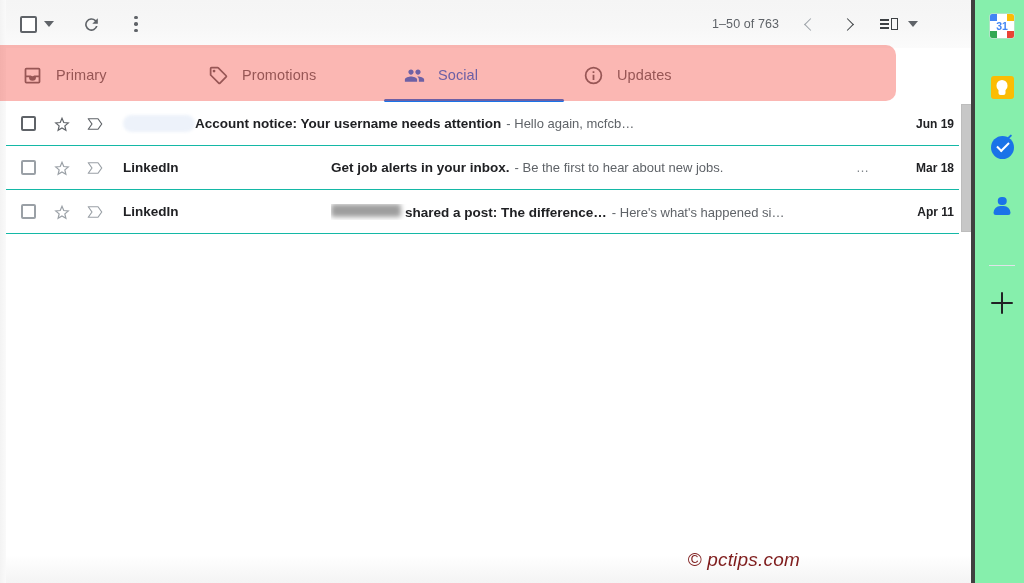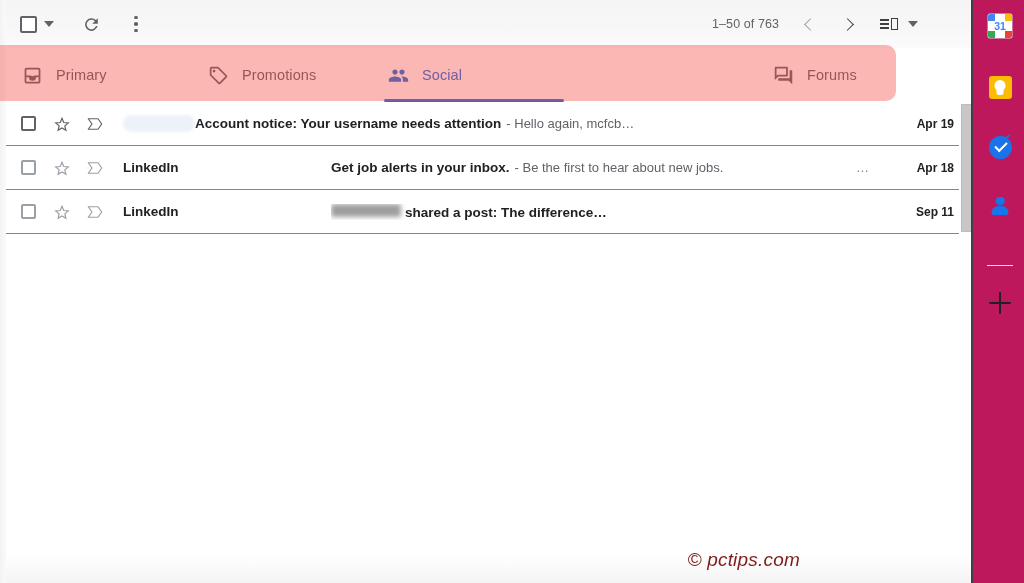--- a/index.html
+++ b/index.html
@@ -287,22 +287,22 @@
     background: #c7c7c7;
     border: 1px solid #bdbdbd;
     box-sizing: border-box;
   }
 
   
   .side-panel {
     position: absolute;
     left: 971px; top: 0;
     width: 53px; height: 583px;
-    background: #be185d;
-    border-left: 2px solid #404040;
+    background: #86efac;
+    border-left: 4px solid #404040;
     box-sizing: border-box;
   }
   .side-item {
     position: absolute;
     left: 13px;
     width: 28px; height: 28px;
     display: flex; align-items: center; justify-content: center;
   }
   .side-divider {
     position: absolute;
@@ -500,38 +500,38 @@
 
       <div class="tab" style="left:14px;">
         <span class="tab-ico">
           <svg width="21" height="21" viewBox="0 0 24 24">
             <path d="M19 3H5a2 2 0 0 0-2 2v14a2 2 0 0 0 2 2h14a2 2 0 0 0 2-2V5a2 2 0 0 0-2-2zm0 16H5v-5h3a3 3 0 0 0 8 0h3v5zm0-7h-5a3 3 0 0 1-4 0H5V5h14v7z" fill="#5f6368"></path>
           </svg>
         </span>
         <span class="tab-label">Primary</span>
       </div>
 
-      <div class="tab active" style="left:380px;">
+      <div class="tab active" style="left:396px;">
         <span class="tab-ico">
           <svg width="21" height="21" viewBox="0 0 24 24">
             <path d="M16 11c1.66 0 2.99-1.34 2.99-3S17.66 5 16 5c-1.66 0-3 1.34-3 3s1.34 3 3 3zm-8 0c1.66 0 2.99-1.34 2.99-3S9.66 5 8 5C6.34 5 5 6.34 5 8s1.34 3 3 3zm0 2c-2.33 0-7 1.17-7 3.5V19h14v-2.5c0-2.33-4.67-3.5-7-3.5zm8 0c-.29 0-.62.02-.97.05 1.16.84 1.97 1.97 1.97 3.45V19h6v-2.5c0-2.33-4.67-3.5-7-3.5z" fill="#1a73e8"></path>
           </svg>
         </span>
         <span class="tab-label">Social</span>
       </div>
 
-
-      <div class="tab" style="left:765px;">
+      <div class="tab" style="left:575px;">
         <span class="tab-ico">
           <svg width="21" height="21" viewBox="0 0 24 24">
-            <path d="M15 4v7H5.17L4 12.17V4h11m1-2H3a1 1 0 0 0-1 1v14l4-4h10a1 1 0 0 0 1-1V3a1 1 0 0 0-1-1zm5 4h-2v9H6v2a1 1 0 0 0 1 1h11l4 4V7a1 1 0 0 0-1-1z" fill="#5f6368"></path>
-          </svg>
-        </span>
-        <span class="tab-label">Forums</span>
-      </div>
+            <path d="M12 2a10 10 0 1 0 0 20 10 10 0 0 0 0-20zm0 18a8 8 0 1 1 0-16 8 8 0 0 1 0 16zm-1-13h2v2h-2V7zm0 4h2v6h-2v-6z" fill="#5f6368"></path>
+          </svg>
+        </span>
+        <span class="tab-label">Updates</span>
+      </div>
+
 
       <div class="underline" style="left:378px;width:180px;"></div>
     </div>
 
     <div class="tab-highlight"></div>
 
     <div class="list">
 
       <div class="row unread">
         <span class="cb"></span>
@@ -543,62 +543,63 @@
         <span class="imp">
           <svg width="18" height="18" viewBox="0 0 24 24">
             <path d="M3 5h13l5 7-5 7H3l5-7-5-7z" fill="none" stroke="#5f6368" stroke-width="1.6" stroke-linejoin="round"></path>
           </svg>
         </span>
         <span class="sender redacted"></span>
         <span class="subject-wrap">
           <span class="subject">Account notice: Your username needs attention</span>
           <span class="snippet">- Hello again, mcfcb…</span>
         </span>
-        <span class="date">Apr 19</span>
+        <span class="date">Jun 19</span>
       </div>
 
       <div class="row unread">
         <span class="cb dim"></span>
         <span class="star">
           <svg width="18" height="18" viewBox="0 0 24 24">
             <path d="M12 17.27l5.18 3.13-1.37-5.9 4.58-3.96-6.03-.52L12 4.5 9.64 10.02l-6.03.52 4.58 3.96-1.37 5.9L12 17.27z" fill="none" stroke="#9aa0a6" stroke-width="1.6"></path>
           </svg>
         </span>
         <span class="imp">
           <svg width="18" height="18" viewBox="0 0 24 24">
             <path d="M3 5h13l5 7-5 7H3l5-7-5-7z" fill="none" stroke="#9aa0a6" stroke-width="1.6" stroke-linejoin="round"></path>
           </svg>
         </span>
         <span class="sender">LinkedIn</span>
         <span class="subject-wrap">
           <span class="subject">Get job alerts in your inbox.</span>
           <span class="snippet">- Be the first to hear about new jobs.</span>
         </span>
         <span class="row-ellipsis">…</span>
-        <span class="date">Apr 18</span>
+        <span class="date">Mar 18</span>
       </div>
 
       <div class="row unread">
         <span class="cb dim"></span>
         <span class="star">
           <svg width="18" height="18" viewBox="0 0 24 24">
             <path d="M12 17.27l5.18 3.13-1.37-5.9 4.58-3.96-6.03-.52L12 4.5 9.64 10.02l-6.03.52 4.58 3.96-1.37 5.9L12 17.27z" fill="none" stroke="#9aa0a6" stroke-width="1.6"></path>
           </svg>
         </span>
         <span class="imp">
           <svg width="18" height="18" viewBox="0 0 24 24">
             <path d="M3 5h13l5 7-5 7H3l5-7-5-7z" fill="none" stroke="#9aa0a6" stroke-width="1.6" stroke-linejoin="round"></path>
           </svg>
         </span>
         <span class="sender">LinkedIn</span>
         <span class="subject-wrap">
           <span class="blur-name"></span>
           <span class="subject">shared a post: The difference…</span>
-        </span>
-        <span class="date">Sep 11</span>
+          <span class="snippet">- Here's what's happened si…</span>
+        </span>
+        <span class="date">Apr 11</span>
       </div>
     </div>
 
     <div class="scrollbar-track"></div>
     <div class="scrollbar-thumb"></div>
 
     <div class="bottom-fade"></div>
   </div>
 
   <div class="side-panel">

